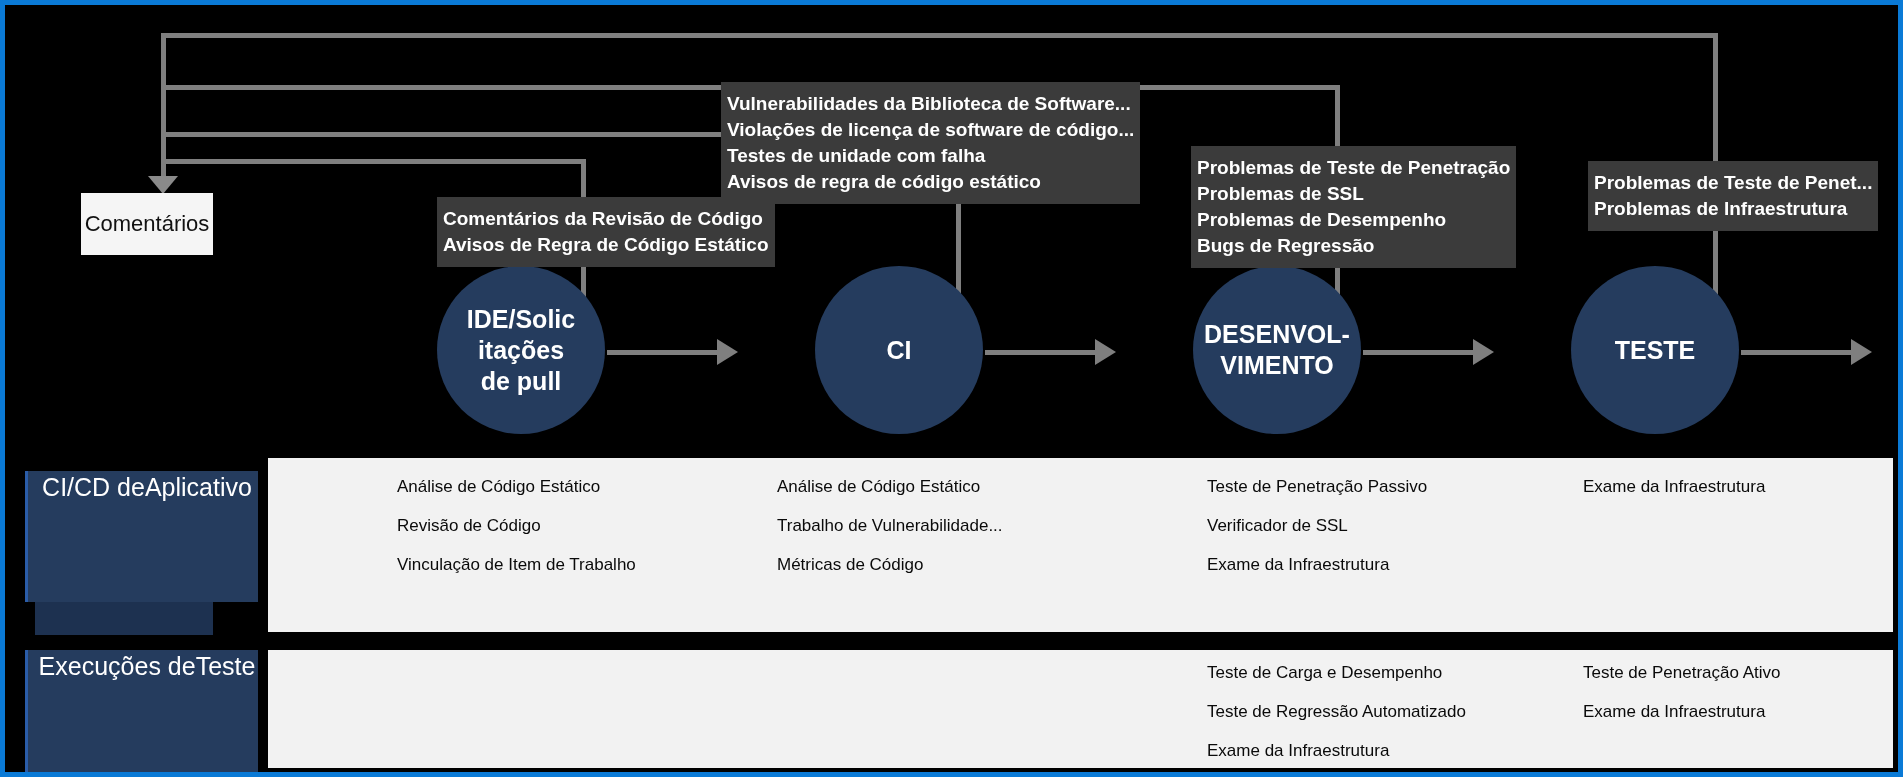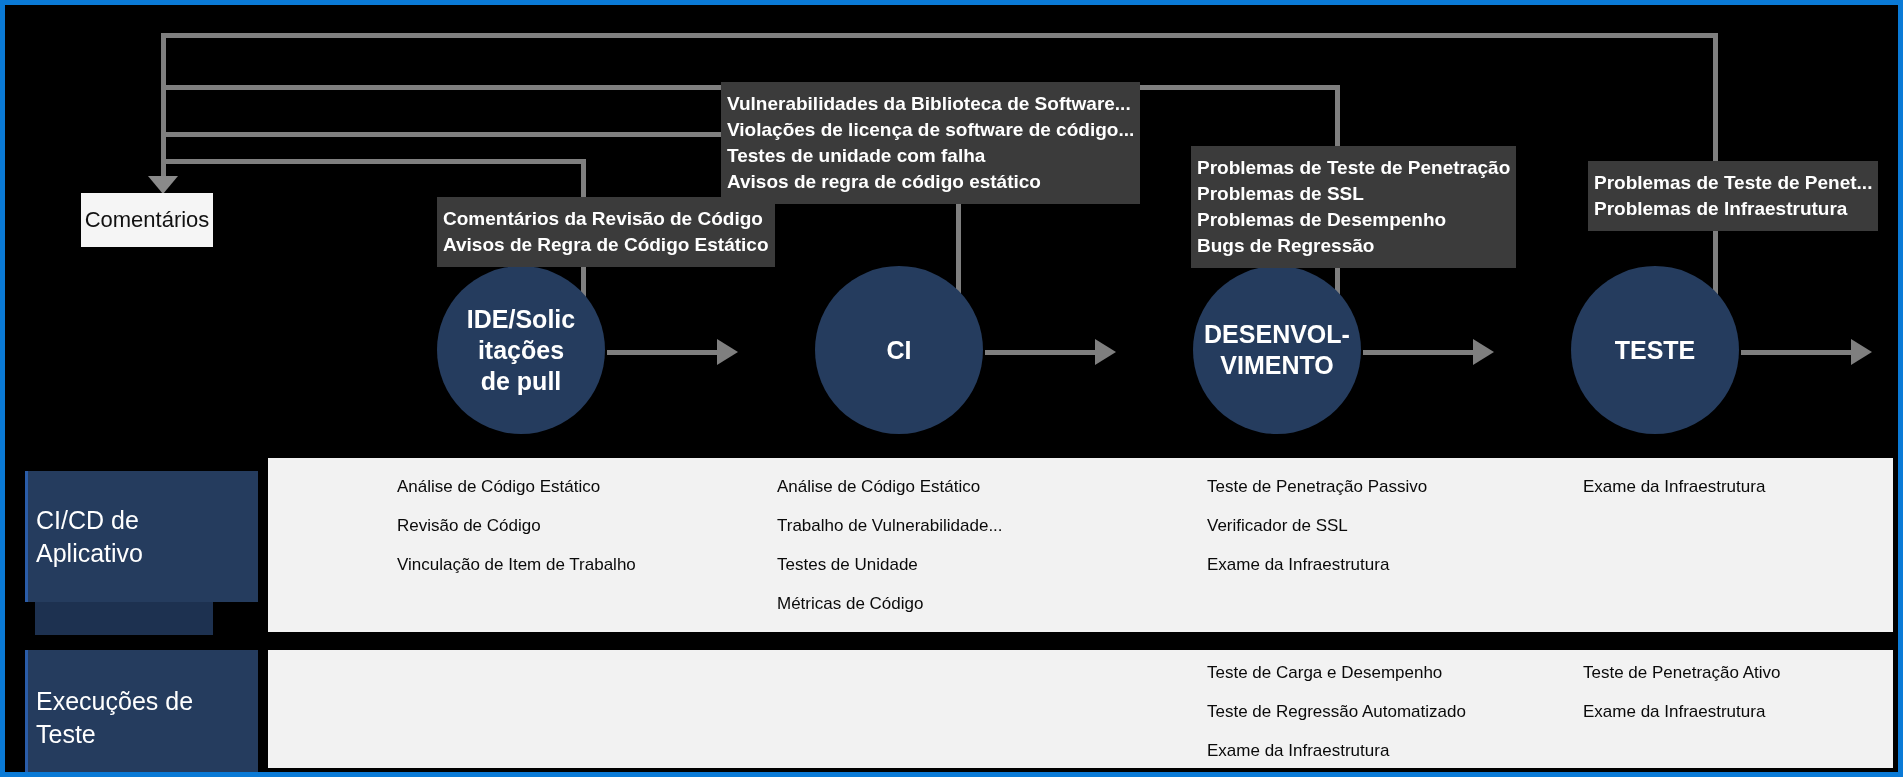--- a/index.html
+++ b/index.html
@@ -8,35 +8,35 @@
           border:5px solid #0a7ad6;box-sizing:border-box;overflow:hidden;}
   
   .hline,.vline{position:absolute;background:#7f7f7f;z-index:1;}
   .arrowhead-right{position:absolute;width:0;height:0;z-index:1;
       border-top:13px solid transparent;border-bottom:13px solid transparent;
       border-left:21px solid #7f7f7f;}
   .arrowhead-down{position:absolute;width:0;height:0;z-index:1;
       border-left:15px solid transparent;border-right:15px solid transparent;
       border-top:18px solid #8a8a8a;}
   
-  .comments{position:absolute;left:76px;top:188px;width:132px;height:54px;
+  .comments{position:absolute;left:76px;top:188px;width:132px;height:62px;
       background:#f5f5f5;color:#111;font-size:22px;display:flex;
       align-items:center;justify-content:center;z-index:2;}
   
   .tip{position:absolute;background:#3b3b3b;color:#fff;font-size:19px;
       line-height:26px;font-weight:600;padding:9px 6px;z-index:3;white-space:nowrap;}
   
   .circle{position:absolute;top:261px;width:168px;height:168px;border-radius:50%;
       background:#253c5e;color:#fff;display:flex;flex-direction:column;
       align-items:center;justify-content:center;font-size:25px;font-weight:600;
       line-height:31px;z-index:2;text-align:center;}
   
   .band{position:absolute;background:#f2f2f2;z-index:1;}
   .rowlabel{position:absolute;left:20px;width:233px;background:#253c5e;color:#fff;
-      display:flex;flex-direction:column;justify-content:center;padding-left:8px;
+      display:flex;flex-direction:row;justify-content:center;padding-left:8px;
       box-sizing:border-box;font-size:25px;line-height:33px;z-index:2;
       border-left:3px solid #2a5ca8;}
   .rowlabel-tab{position:absolute;left:30px;top:597px;width:178px;height:33px;
       background:#1d3150;z-index:1;}
   .col{position:absolute;font-size:17px;line-height:39px;color:#0a0a0a;z-index:2;
       white-space:nowrap;}
 </style>
 </head>
 <body>
 
@@ -122,21 +122,20 @@
   <div class="rowlabel-tab"></div>
 
   <div class="col" style="left:392px;top:462px;">
     <div>Análise de Código Estático</div>
     <div>Revisão de Código</div>
     <div>Vinculação de Item de Trabalho</div>
   </div>
   <div class="col" style="left:772px;top:462px;">
     <div>Análise de Código Estático</div>
     <div>Trabalho de Vulnerabilidade...</div>
-    <div>Testes de Unidade</div>
     <div>Métricas de Código</div>
   </div>
   <div class="col" style="left:1202px;top:462px;">
     <div>Teste de Penetração Passivo</div>
     <div>Verificador de SSL</div>
     <div>Exame da Infraestrutura</div>
   </div>
   <div class="col" style="left:1578px;top:462px;">
     <div>Exame da Infraestrutura</div>
   </div>

